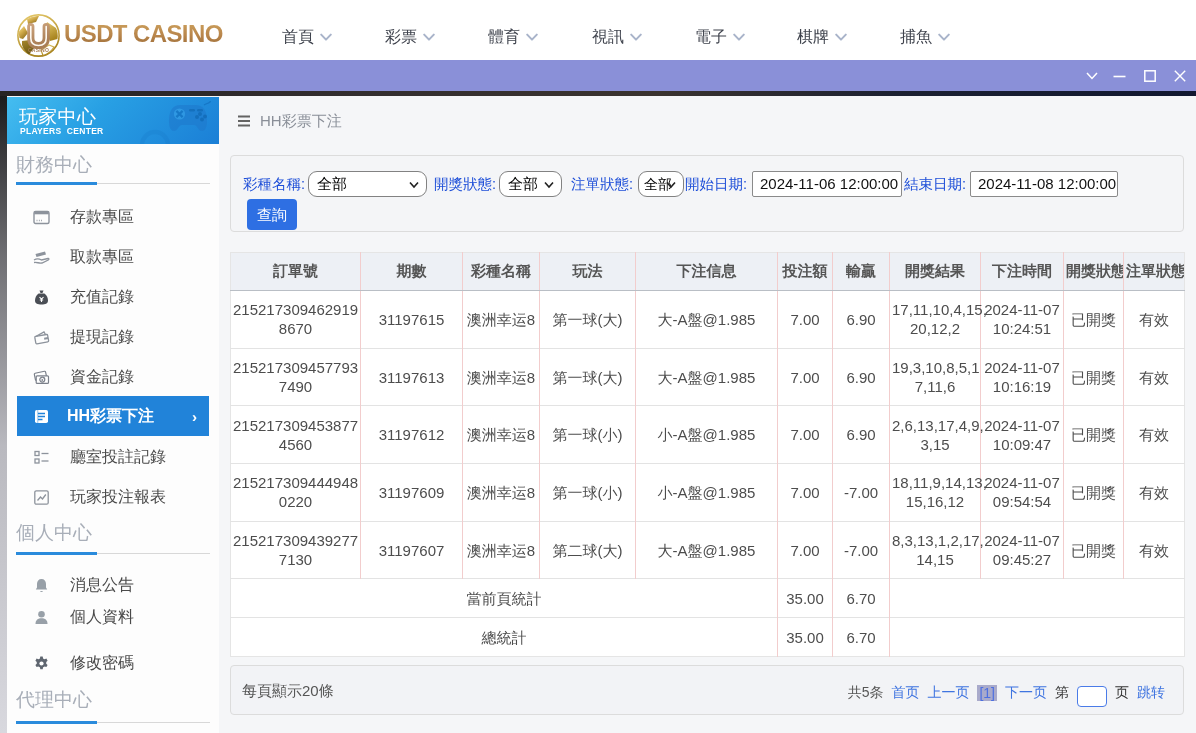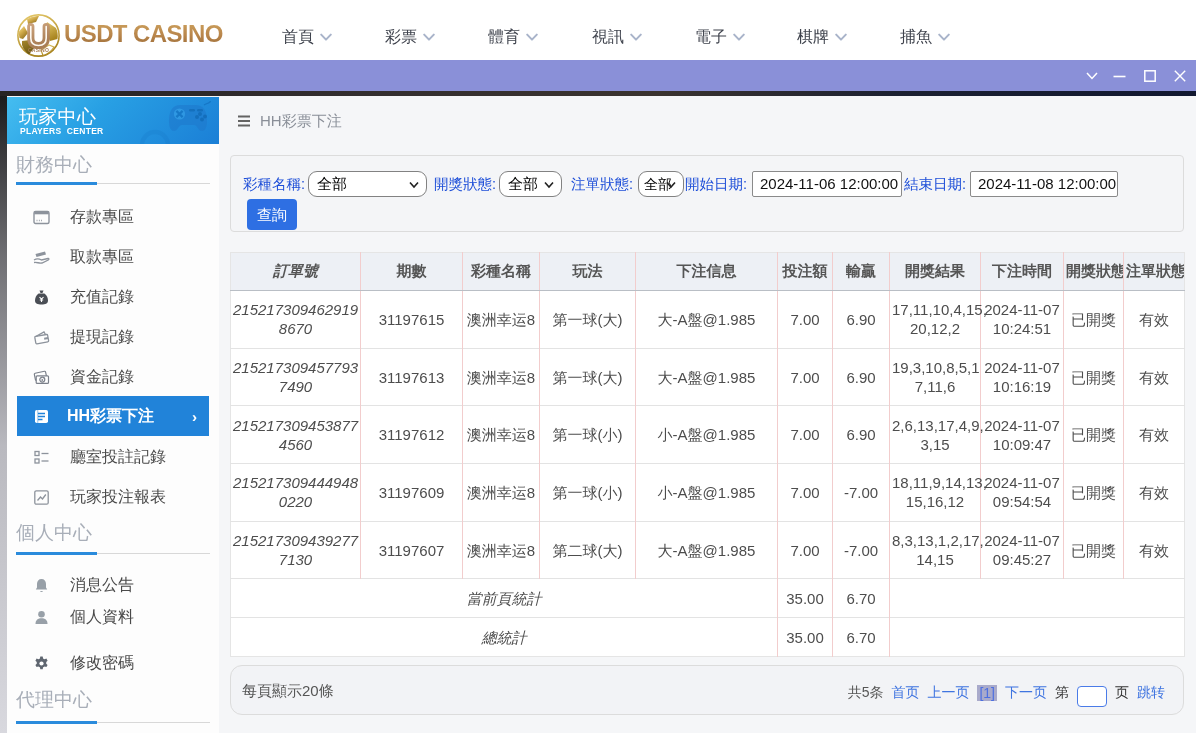--- a/index.html
+++ b/index.html
@@ -52,25 +52,25 @@
 #btn-query { position:absolute; left:16px; top:43px; width:50px; height:31px; background:#2e6fe3; border-radius:4px; color:#fff; font-size:15px; text-align:center; line-height:31px; }
 
 
 #btable { left:230px; top:252px; width:954px; border-collapse:collapse; background:#fff; font-size:15px; color:#4d4d4d; table-layout:fixed; }
 #btable th { background:#edf0f5; color:#555; font-weight:bold; height:38px; border-bottom:1px solid #b9bec5; white-space:nowrap; padding:0; overflow:hidden; }
 #btable td, #btable th { border-left:1px solid #f2cdcd; border-right:1px solid #f2cdcd; text-align:center; padding:0 2px; }
 #btable td { border-top:1px solid #e3e3e3; line-height:19px; }
 #btable tr.datarow td { height:57.7px; }
 #btable tr.sumrow td { height:38.9px; }
 #btable { border:1px solid #e5e5e5; }
-#btable td:first-child, #btable th:first-child { border-left:none;font-style:italic; }
+#btable td:first-child, #btable th:first-child { border-left:none; }
 #btable td:last-child, #btable th:last-child { border-right:none; }
 
 
-#pagebox { left:230px; top:665px; width:954px; height:50px; background:#f2f3f6; border:1px solid #dcdcdc; border-radius:12px; }
+#pagebox { left:230px; top:665px; width:954px; height:50px; background:#f2f3f6; border:1px solid #dcdcdc; border-radius:4px; }
 #pagebox .left { position:absolute; left:11px; top:16px; font-size:15px; color:#555; }
 #pager { position:absolute; right:18px; top:13px; font-size:14px; color:#555; display:flex; align-items:center; gap:8px; }
 #pager a { color:#3f74e0; text-decoration:none; }
 #pager .cur { background:#a9aacb; color:#4d6fe0; padding:0 2px; }
 #pager input { width:30px; height:21px; border:1px solid #4a7be8; border-radius:4px; background:#fff; margin-top:7px; }
 </style>
 </head>
 <body>
 
 <div class="abs" id="topbar"></div>

